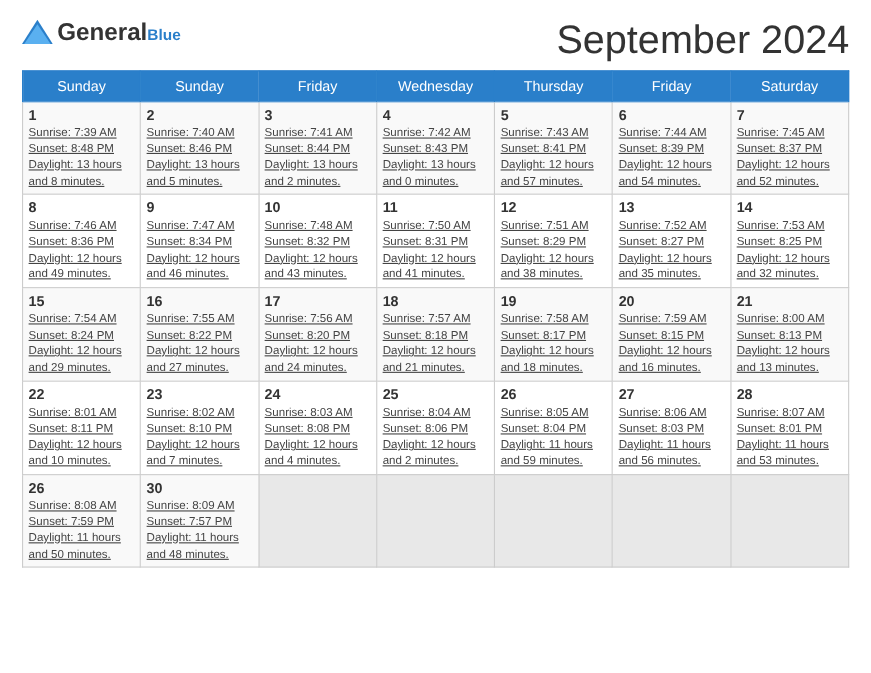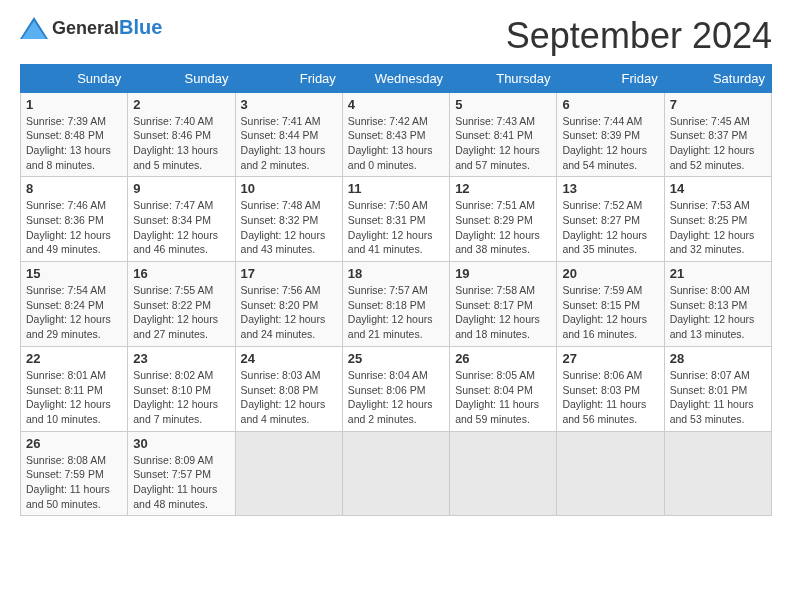--- a/index.html
+++ b/index.html
@@ -15,26 +15,26 @@
       align-items: flex-start;
       justify-content: space-between;
       margin-bottom: 4px;
     }
     .logo {
       display: flex;
       align-items: center;
       gap: 4px;
     }
     .logo-text-general {
-      font-size: 18px;
+      font-size: 22px;
       font-weight: bold;
       color: #333;
     }
     .logo-text-blue {
-      font-size: 20px;
+      font-size: 14px;
       font-weight: bold;
       color: #2a7fca;
     }
     .logo-icon {
       width: 28px;
       height: 22px;
     }
     .title-block {
       text-align: right;
       margin-left: 48px;
@@ -52,21 +52,21 @@
     }
     .calendar-table {
       width: 100%;
       border-collapse: collapse;
       margin-top: 8px;
       font-size: 11px;
     }
     .calendar-table thead tr th {
       background-color: #2a7fca;
       color: #fff;
-      text-align: right;
+      text-align: center;
       padding: 6px 6px;
       font-size: 13px;
       font-weight: normal;
       border: 1px solid #2a7fca;
     }
     .calendar-table tbody tr td {
       vertical-align: top;
       border: 1px solid #ccc;
       padding: 4px 5px;
       width: calc(100% / 7);
@@ -83,20 +83,21 @@
       font-size: 13px;
       font-weight: bold;
       color: #333;
       display: block;
       margin-bottom: 2px;
     }
     .day-info {
       color: #444;
       font-size: 10.5px;
       line-height: 1.4;
+      text-decoration: underline;
     }
     .empty-cell {
       background: #e8e8e8 !important;
     }
     .row-even td { background: #fff; }
     .row-odd td { background: #f2f2f2; }
   </style>
 </head>
 <body>
 

